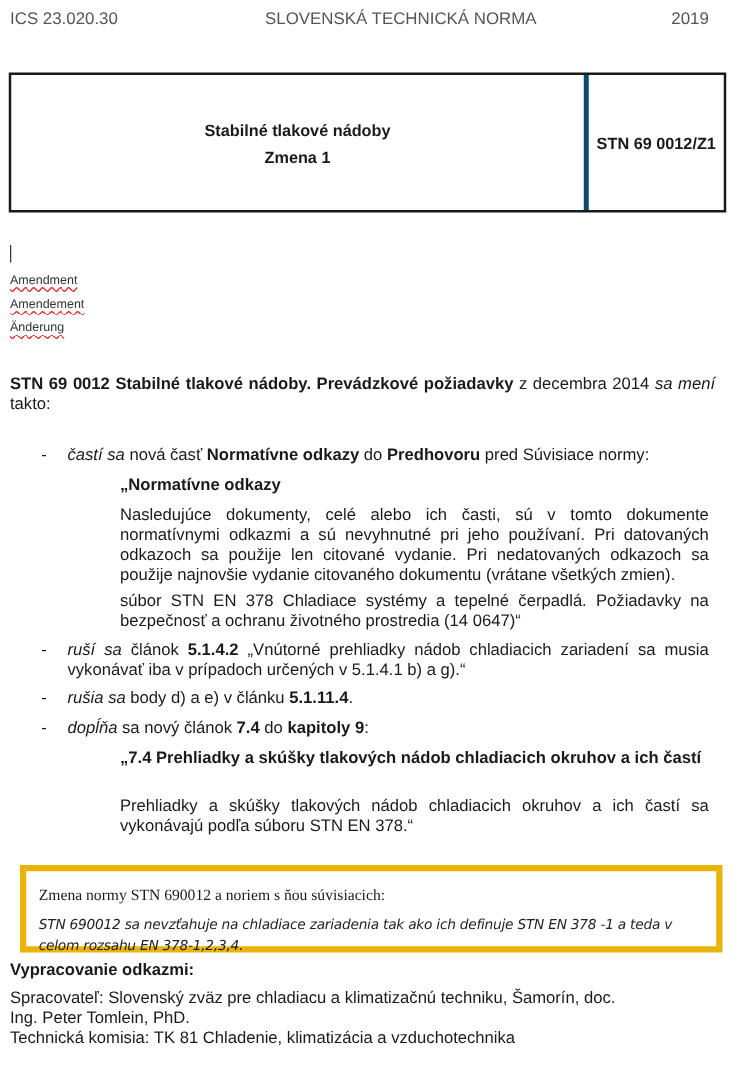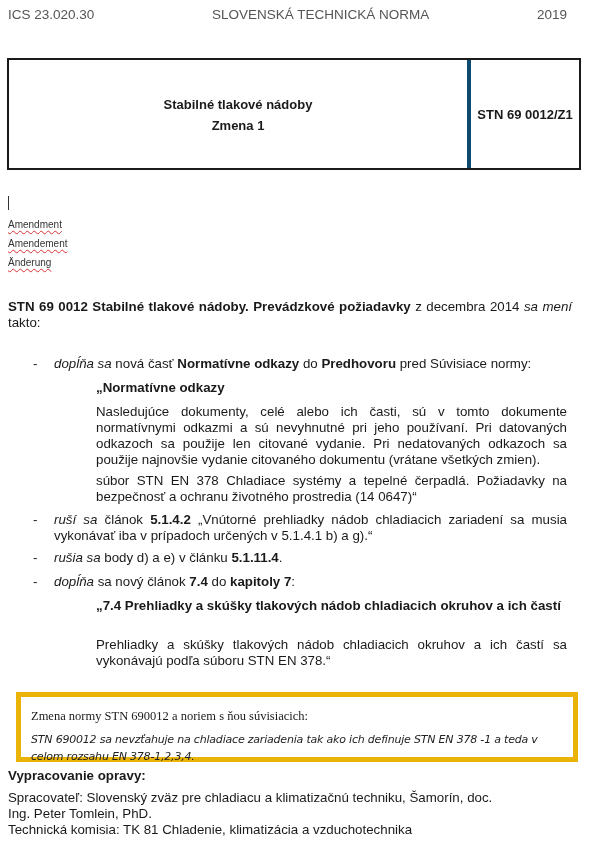--- a/index.html
+++ b/index.html
@@ -47,45 +47,45 @@
 <div class="abs lang" style="top:219px;text-align:center;">Amendment</div>
 <div class="abs lang" style="top:238px;">Amendement</div>
 <div class="abs lang" style="top:257px;">Änderung</div>
 
 <div class="abs p" style="left:8px; top:299px; width:564px;">
   <span class="b">STN 69 0012 Stabilné tlakové nádoby. Prevádzkové požiadavky</span><span> z decembra 2014 </span><span class="i">sa</span> <span class="i">mení</span><span> takto:</span>
 </div>
 
 <div class="abs dash" style="top:356px;">-</div>
 <div class="abs p" style="left:54px; top:356px; width:530px;">
-  <span class="i">dopĺňa sa</span><span> nová časť </span><span class="b">Normatívne odkazy</span><span> do </span><span class="b">Predhovoru</span><span> pred Súvisiace normy:</span>
+  <span class="i">častí sa</span><span> nová časť </span><span class="b">Normatívne odkazy</span><span> do </span><span class="b">Predhovoru</span><span> pred Súvisiace normy:</span>
 </div>
 
 <div class="abs p b" style="left:96px; top:380px;">„Normatívne odkazy</div>
 <div class="abs p" style="left:96px; top:404px; width:471px;">Nasledujúce dokumenty, celé alebo ich časti, sú v tomto dokumente normatívnymi odkazmi a sú nevyhnutné pri jeho používaní. Pri datovaných odkazoch sa použije len citované vydanie. Pri nedatovaných odkazoch sa použije najnovšie vydanie citovaného dokumentu (vrátane všetkých zmien).</div>
 <div class="abs p" style="left:96px; top:473px; width:471px;">súbor STN EN 378 Chladiace systémy a tepelné čerpadlá. Požiadavky na bezpečnosť a ochranu životného prostredia (14 0647)“</div>
 
 <div class="abs dash" style="top:512px;">-</div>
 <div class="abs p" style="left:54px; top:512px; width:513px;">
   <span class="i">ruší sa</span><span> článok </span><span class="b">5.1.4.2</span><span> „Vnútorné prehliadky nádob chladiacich zariadení sa musia vykonávať iba v prípadoch určených v 5.1.4.1 b) a g).“</span>
 </div>
 
 <div class="abs dash" style="top:550px;">-</div>
 <div class="abs p" style="left:54px; top:550px; width:513px;">
   <span class="i">rušia sa</span><span> body d) a e) v článku </span><span class="b">5.1.11.4</span><span>.</span>
 </div>
 
 <div class="abs dash" style="top:574px;">-</div>
 <div class="abs p" style="left:54px; top:574px; width:513px;">
-  <span class="i">dopĺňa</span><span> sa nový článok </span><span class="b">7.4</span><span> do </span><span class="b">kapitoly 7</span><span>:</span>
+  <span class="i">dopĺňa</span><span> sa nový článok </span><span class="b">7.4</span><span> do </span><span class="b">kapitoly 9</span><span>:</span>
 </div>
 
 <div class="abs p b" style="left:96px; top:598px; width:471px;">„7.4 Prehliadky a skúšky tlakových nádob chladiacich okruhov a ich častí</div>
 <div class="abs p" style="left:96px; top:637px; width:471px;">Prehliadky a skúšky tlakových nádob chladiacich okruhov a ich častí sa vykonávajú podľa súboru STN EN 378.“</div>
 
 <div class="abs note-box">
   <div class="note-title">Zmena normy STN 690012 a noriem s ňou súvisiacich:</div>
   <div class="note-body">STN 690012 sa nevzťahuje na chladiace zariadenia tak ako ich definuje STN EN 378 -1 a teda v celom rozsahu EN 378-1,2,3,4.</div>
 </div>
 
-<div class="abs p b" style="left:8px; top:768px;">Vypracovanie opravy:</div>
+<div class="abs p b" style="left:8px; top:768px;">Vypracovanie odkazmi:</div>
 <div class="abs" style="left:8px; top:790px; width:500px; font-size:13.3px; line-height:16px;">Spracovateľ: Slovenský zväz pre chladiacu a klimatizačnú techniku, Šamorín, doc. Ing. Peter Tomlein, PhD.</div>
 <div class="abs" style="left:8px; top:822px; font-size:13.3px; line-height:16px;">Technická komisia: TK 81 Chladenie, klimatizácia a vzduchotechnika</div>
 
 </body></html>

